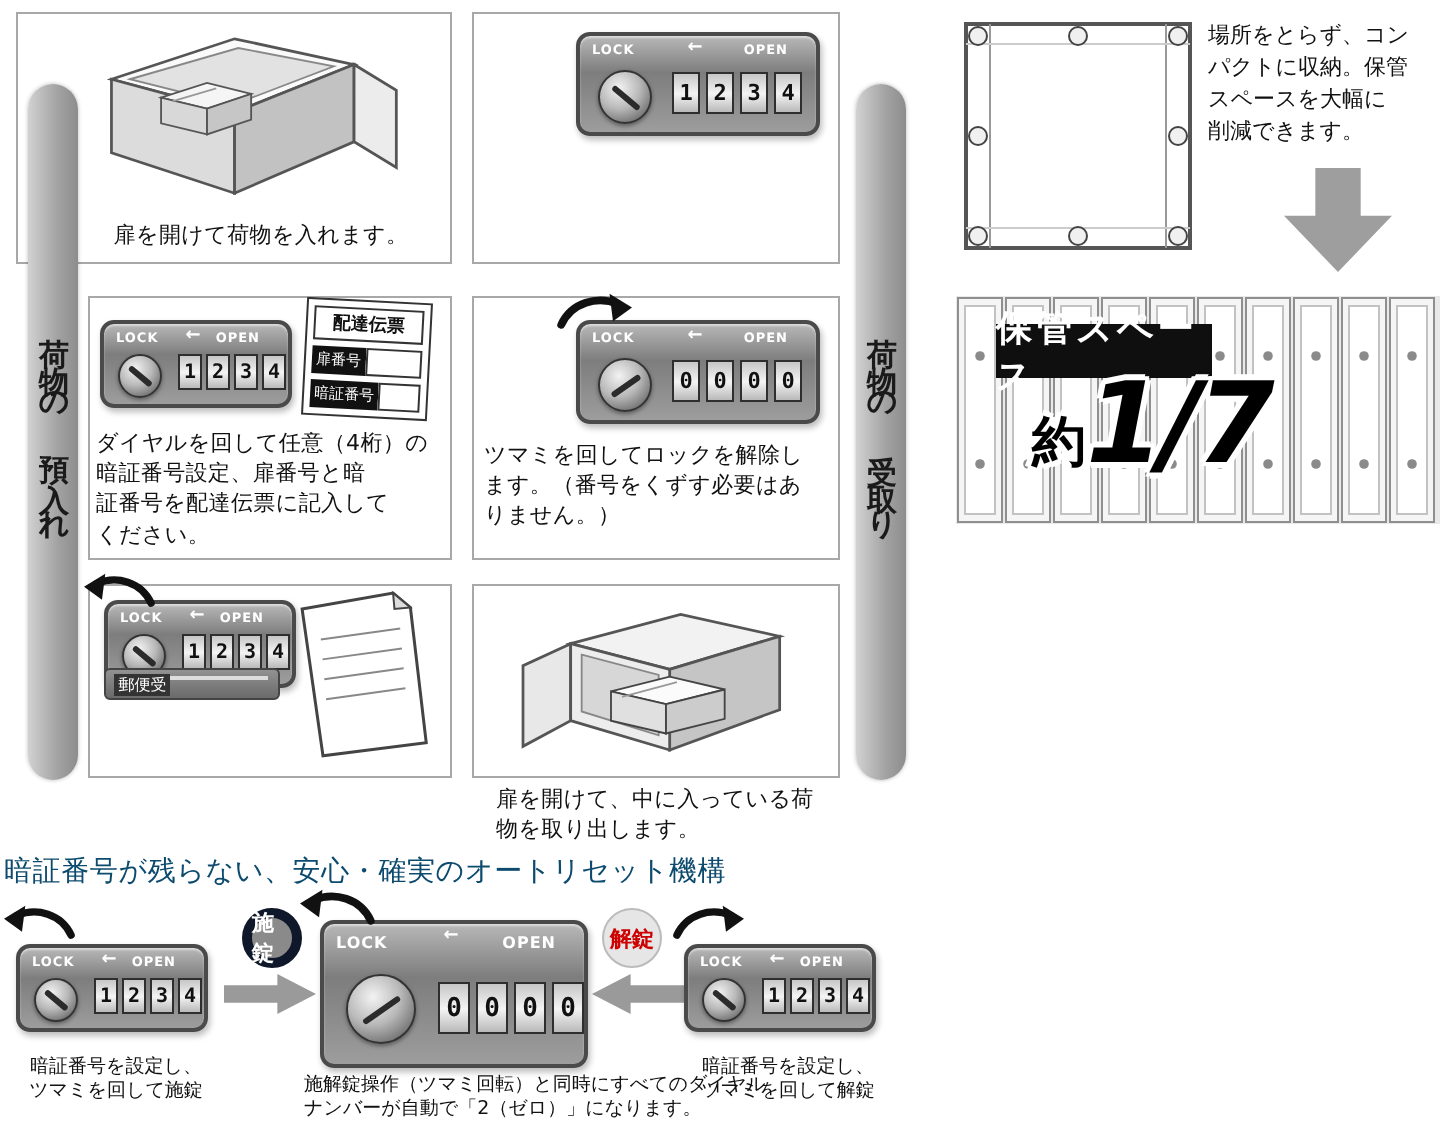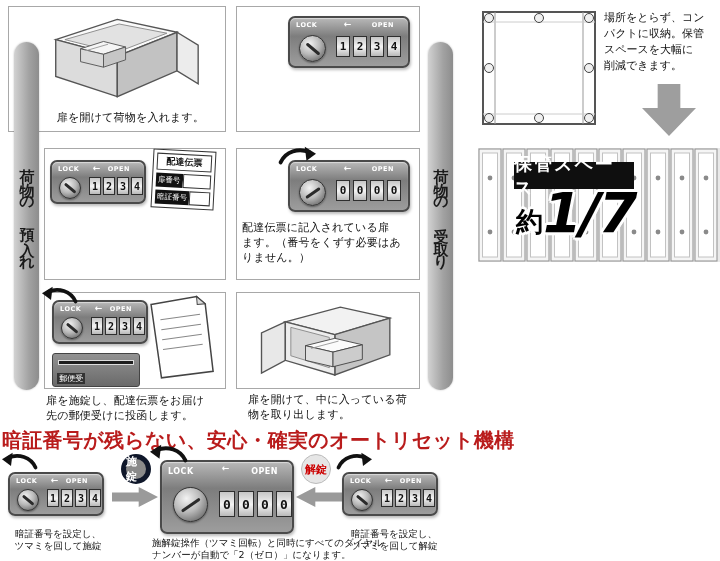--- a/index.html
+++ b/index.html
@@ -51,37 +51,37 @@
                 clip-path:polygon(0 28%,58% 28%,58% 0,100% 50%,58% 100%,58% 72%,0 72%); }
   .blockarrow.left { transform:scaleX(-1); }
   .downarrow { position:absolute; background:#9e9e9e;
                clip-path:polygon(29% 0,71% 0,71% 46%,100% 46%,50% 100%,0 46%,29% 46%); }
 
   .badge { position:absolute; width:30px; height:30px; border-radius:50%; display:flex; align-items:center;
            justify-content:center; font-size:11px; font-weight:bold; z-index:5; }
   .badge.lock { background:#8a8a8a; color:#fff; border:5px solid #0f172a; }
   .badge.unlock { background:#e6e6e6; color:#c00; border:1px solid #bbb; }
 
-  .banner { position:absolute; left:514px; top:162px; width:120px; height:27px; background:#0f0f0f; color:#fff;
+  .banner { position:absolute; left:498px; top:162px; width:108px; height:27px; background:#0f0f0f; color:#fff;
             display:flex; align-items:center; justify-content:center; font-weight:bold; font-size:18px;
             letter-spacing:2px; z-index:3; }
   .fraction-wrap { position:absolute; left:516px; top:188px; z-index:3; display:flex; align-items:flex-end; }
   .halo { text-shadow:-2px -2px 0 #fff,2px -2px 0 #fff,-2px 2px 0 #fff,2px 2px 0 #fff,
                       -3px 0 0 #fff,3px 0 0 #fff,0 -3px 0 #fff,0 3px 0 #fff; }
   .approx { font-size:27px; font-weight:bold; color:#000; line-height:1; padding-bottom:3px; }
   .fraction { font-size:56px; font-weight:bold; font-style:italic; color:#000; line-height:.9; letter-spacing:-2px; }
 
   .storage-desc { position:absolute; left:604px; top:10px; width:116px; font-size:11px; line-height:16px;
                   white-space:pre-line; color:#111; }
 
-  .bottom-title { position:absolute; left:2px; top:427px; font-size:20px; font-weight:bold; color:#b91c1c;
+  .bottom-title { position:absolute; left:2px; top:427px; font-size:14px; font-weight:normal; color:#0c4a6e;
                   letter-spacing:.3px; }
   .bcap { position:absolute; font-size:9.5px; line-height:1.3; white-space:pre-line; }
 
-  .mailbox { position:absolute; left:52px; top:353px; width:88px; height:34px; border:1px solid #444;
+  .mailbox { position:absolute; left:52px; top:334px; width:88px; height:16px; border:1px solid #444;
              border-radius:3px; background:linear-gradient(180deg,#929292,#6a6a6a); z-index:2; }
   .mailslot { position:absolute; left:6%; top:18%; width:88%; height:17%; background:#1e1e1e; border:1px solid #ddd; }
   .maillabel { position:absolute; left:5%; bottom:7%; font-size:8px; color:#fff; background:#333; padding:0 2px; }
 
   .slipcard { position:absolute; left:152px; top:150px; width:63px; background:#fff; border:1.5px solid #333;
               padding:3px; transform:rotate(3deg); z-index:2; }
   .slip-title { font-size:9px; font-weight:bold; text-align:center; border:1px solid #333; padding:1px 0; }
   .slip-row { display:flex; align-items:stretch; margin-top:3px; }
   .slip-label { background:#111; color:#fff; font-size:7.5px; padding:2px 2px; white-space:nowrap; }
   .slip-box { flex:1; border:1px solid #333; min-height:12px; background:#fff; }
@@ -149,20 +149,24 @@
     <div class="slip-title">配達伝票</div>
     <div class="slip-row">
       <span class="slip-label">扉番号</span>
       <span class="slip-box"></span>
     </div>
     <div class="slip-row">
       <span class="slip-label">暗証番号</span>
       <span class="slip-box"></span>
     </div>
   </div>
+  <div class="cap" style="left:48px;top:214px;width:176px">ダイヤルを回して任意（4桁）の
+暗証番号設定、扉番号と暗
+証番号を配達伝票に記入して
+ください。</div>
 
   <svg class="arc ccw" style="left:42px;top:286px" width="36" height="18" viewBox="0 0 44 22">
       <use href="#arcarrow"></use>
     </svg>
   <div class="lockpanel lp-s" style="left:52px;top:300px">
     <span class="lp-lock">LOCK</span>
     <span class="lp-dirarrow">←</span>
     <span class="lp-open">OPEN</span>
     <span class="lp-knob"></span>
     <span class="lp-digits">
@@ -177,22 +181,20 @@
     <div class="maillabel">郵便受</div>
   </div>
   <svg style="position:absolute;left:150px;top:296px;transform:rotate(-5deg)" width="62" height="82" viewBox="0 0 62 82">
     <polygon points="4,6 50,2 58,10 60,78 8,80" fill="#fff" stroke="#444" stroke-width="1.5"></polygon>
     <polygon points="50,2 58,10 50,10" fill="#ddd" stroke="#444"></polygon>
     <line x1="12" y1="22" x2="52" y2="20" stroke="#888"></line>
     <line x1="12" y1="32" x2="52" y2="30" stroke="#888"></line>
     <line x1="12" y1="42" x2="52" y2="40" stroke="#888"></line>
     <line x1="12" y1="52" x2="52" y2="50" stroke="#888"></line>
   </svg>
-  <div class="cap" style="left:46px;top:393px;width:182px">扉を施錠し、配達伝票をお届け
-先の郵便受けに投函します。</div>
 
   <div class="lockpanel lp-m" style="left:288px;top:16px">
     <span class="lp-lock">LOCK</span>
     <span class="lp-dirarrow">←</span>
     <span class="lp-open">OPEN</span>
     <span class="lp-knob"></span>
     <span class="lp-digits">
       <span class="lp-digit">1</span>
       <span class="lp-digit">2</span>
       <span class="lp-digit">3</span>
@@ -208,21 +210,21 @@
     <span class="lp-dirarrow">←</span>
     <span class="lp-open">OPEN</span>
     <span class="lp-knob"></span>
     <span class="lp-digits">
       <span class="lp-digit">0</span>
       <span class="lp-digit">0</span>
       <span class="lp-digit">0</span>
       <span class="lp-digit">0</span>
     </span>
   </div>
-  <div class="cap" style="left:242px;top:220px;width:174px">配達伝票に記入されている扉
+  <div class="cap" style="left:242px;top:220px;width:174px">ツマミを回してロックを解除し
 ます。（番号をくずす必要はあ
 りません。）</div>
 
   <svg style="position:absolute;left:250px;top:298px" width="166" height="88" viewBox="0 0 180 96">
     <polygon points="38,26 12,38 12,82 38,68" fill="#e8e8e8" stroke="#555" stroke-width="1.5"></polygon>
     <polygon points="38,26 98,10 152,22 92,40" fill="#f2f2f2" stroke="#555" stroke-width="1.5"></polygon>
     <polygon points="152,22 152,62 92,84 92,40" fill="#c5c5c5" stroke="#555" stroke-width="1.5"></polygon>
     <polygon points="38,26 92,40 92,84 38,68" fill="#ededed" stroke="#555" stroke-width="1.5"></polygon>
     <polygon points="44,32 86,43 86,76 44,63" fill="#d7d7d7" stroke="#888"></polygon>
     <polygon points="60,52 92,44 122,51 90,59" fill="#fbfbfb" stroke="#444"></polygon>

